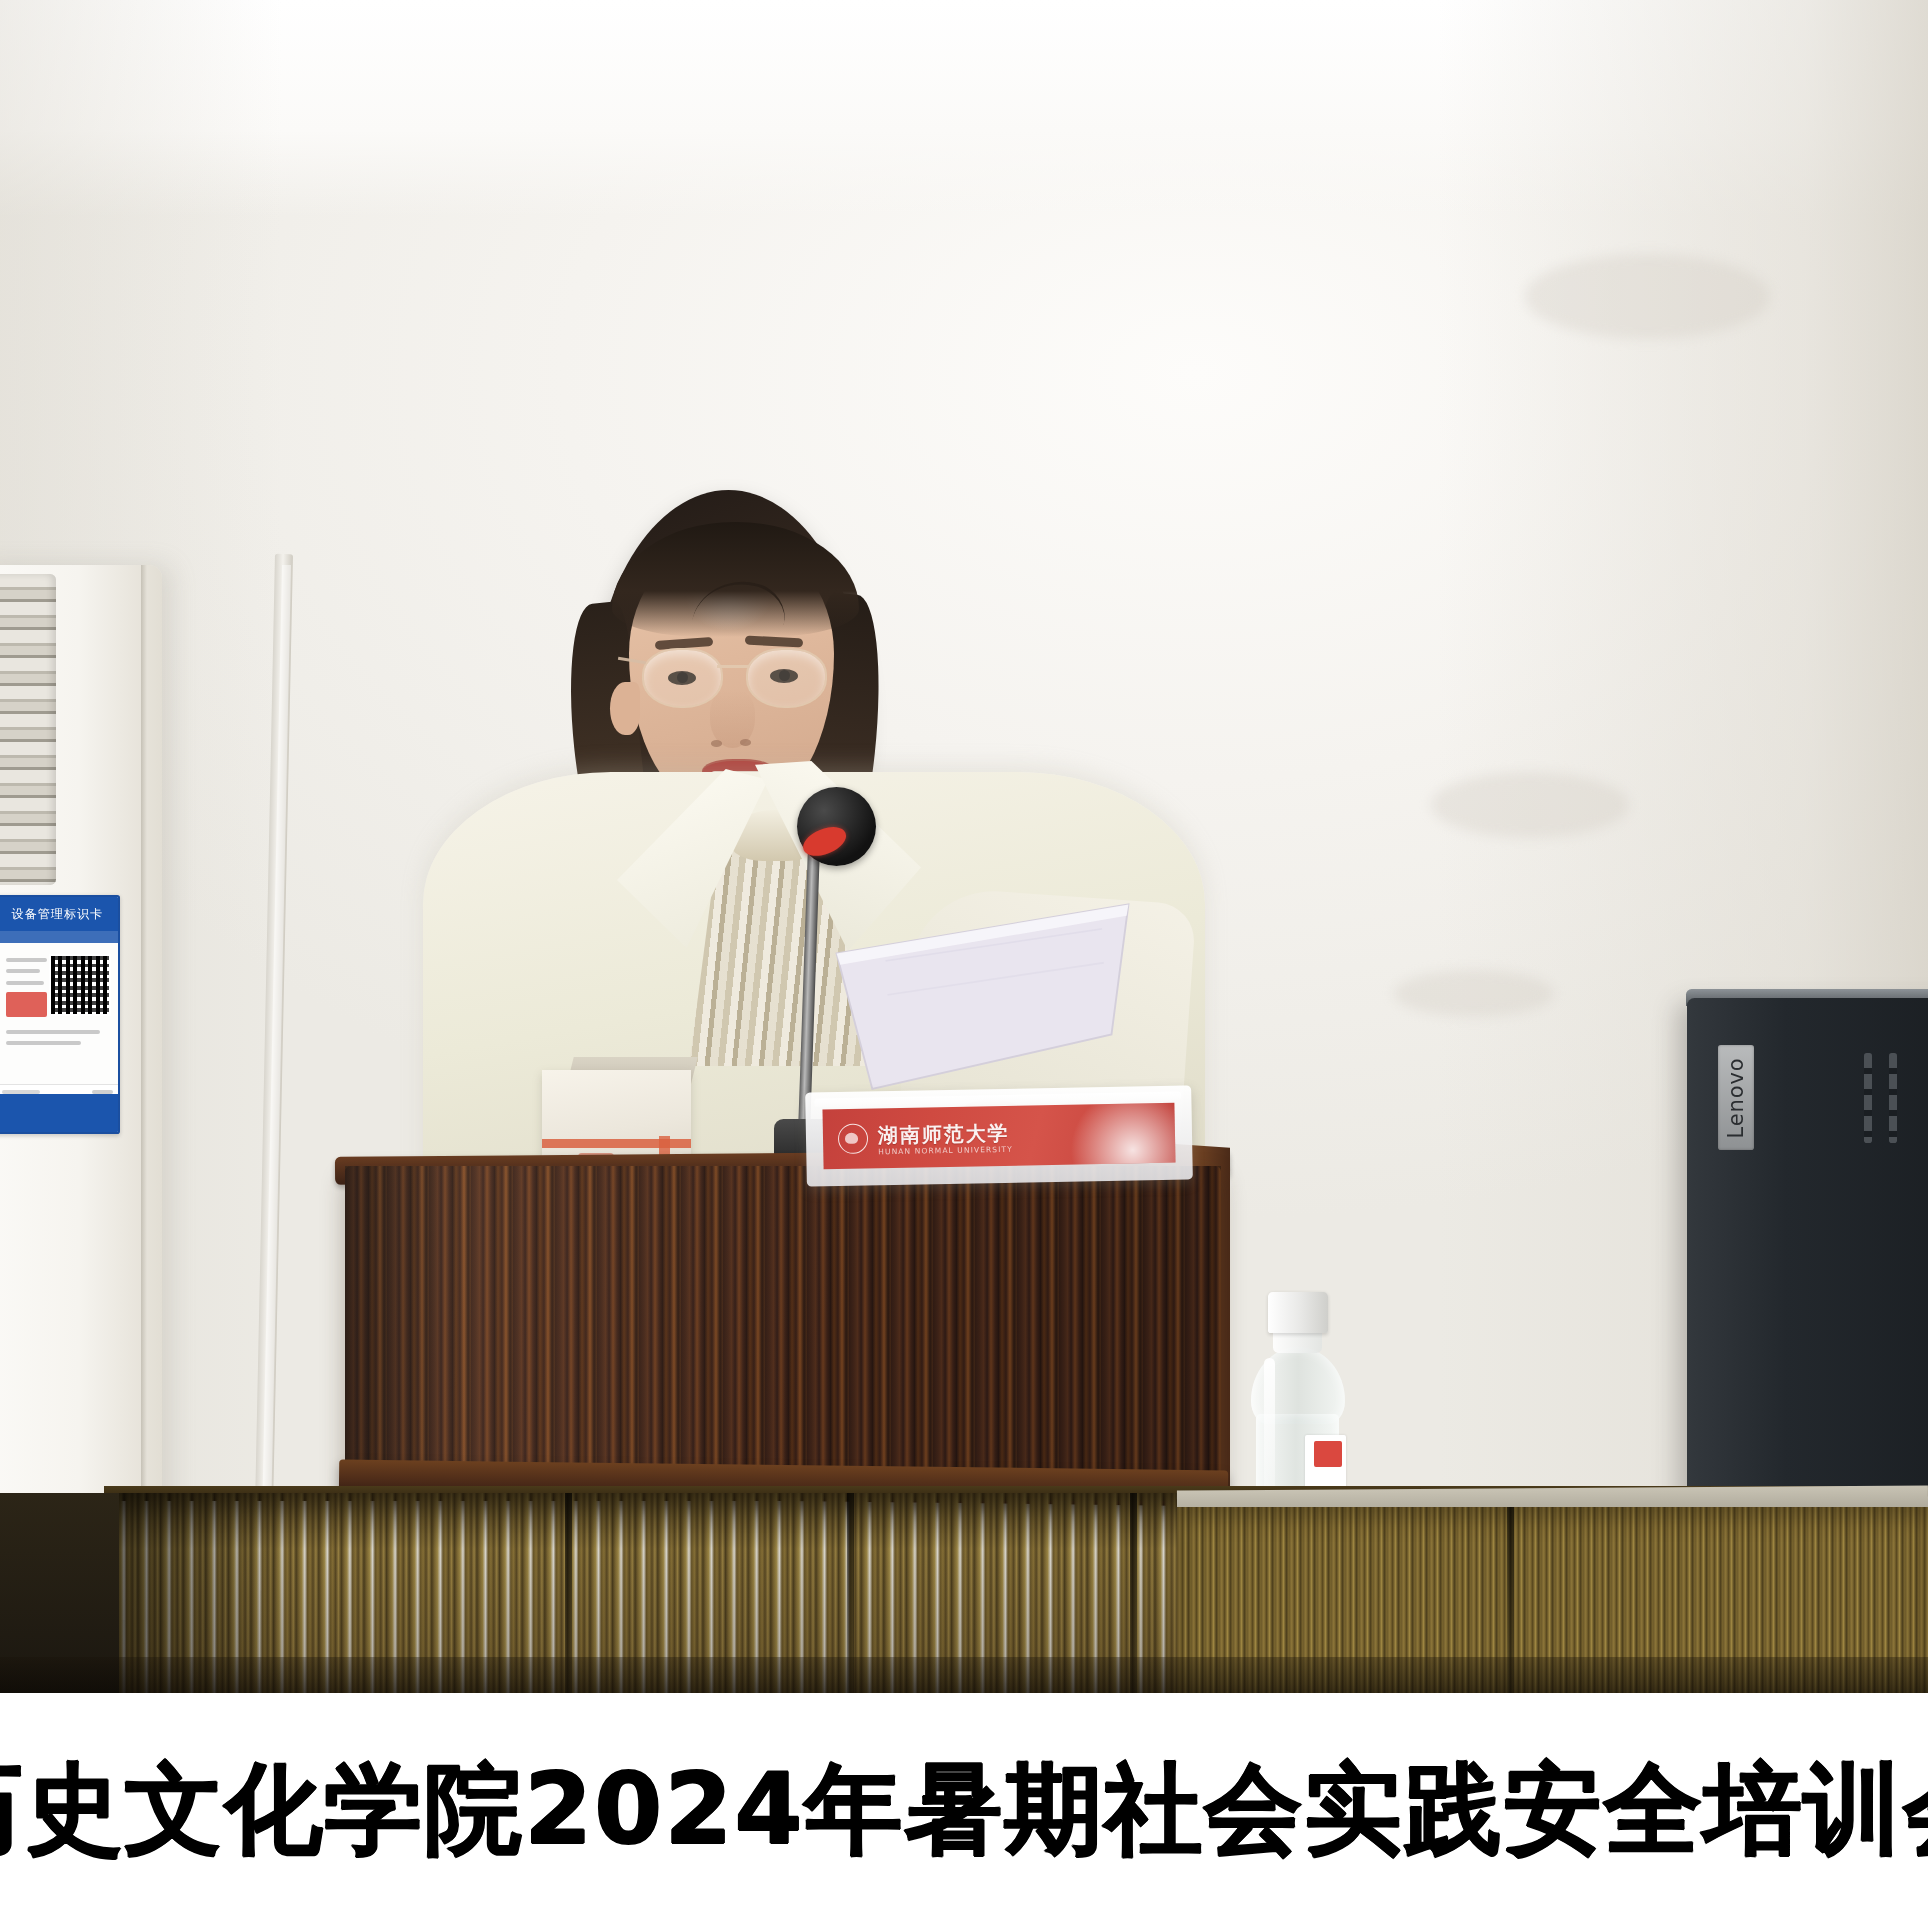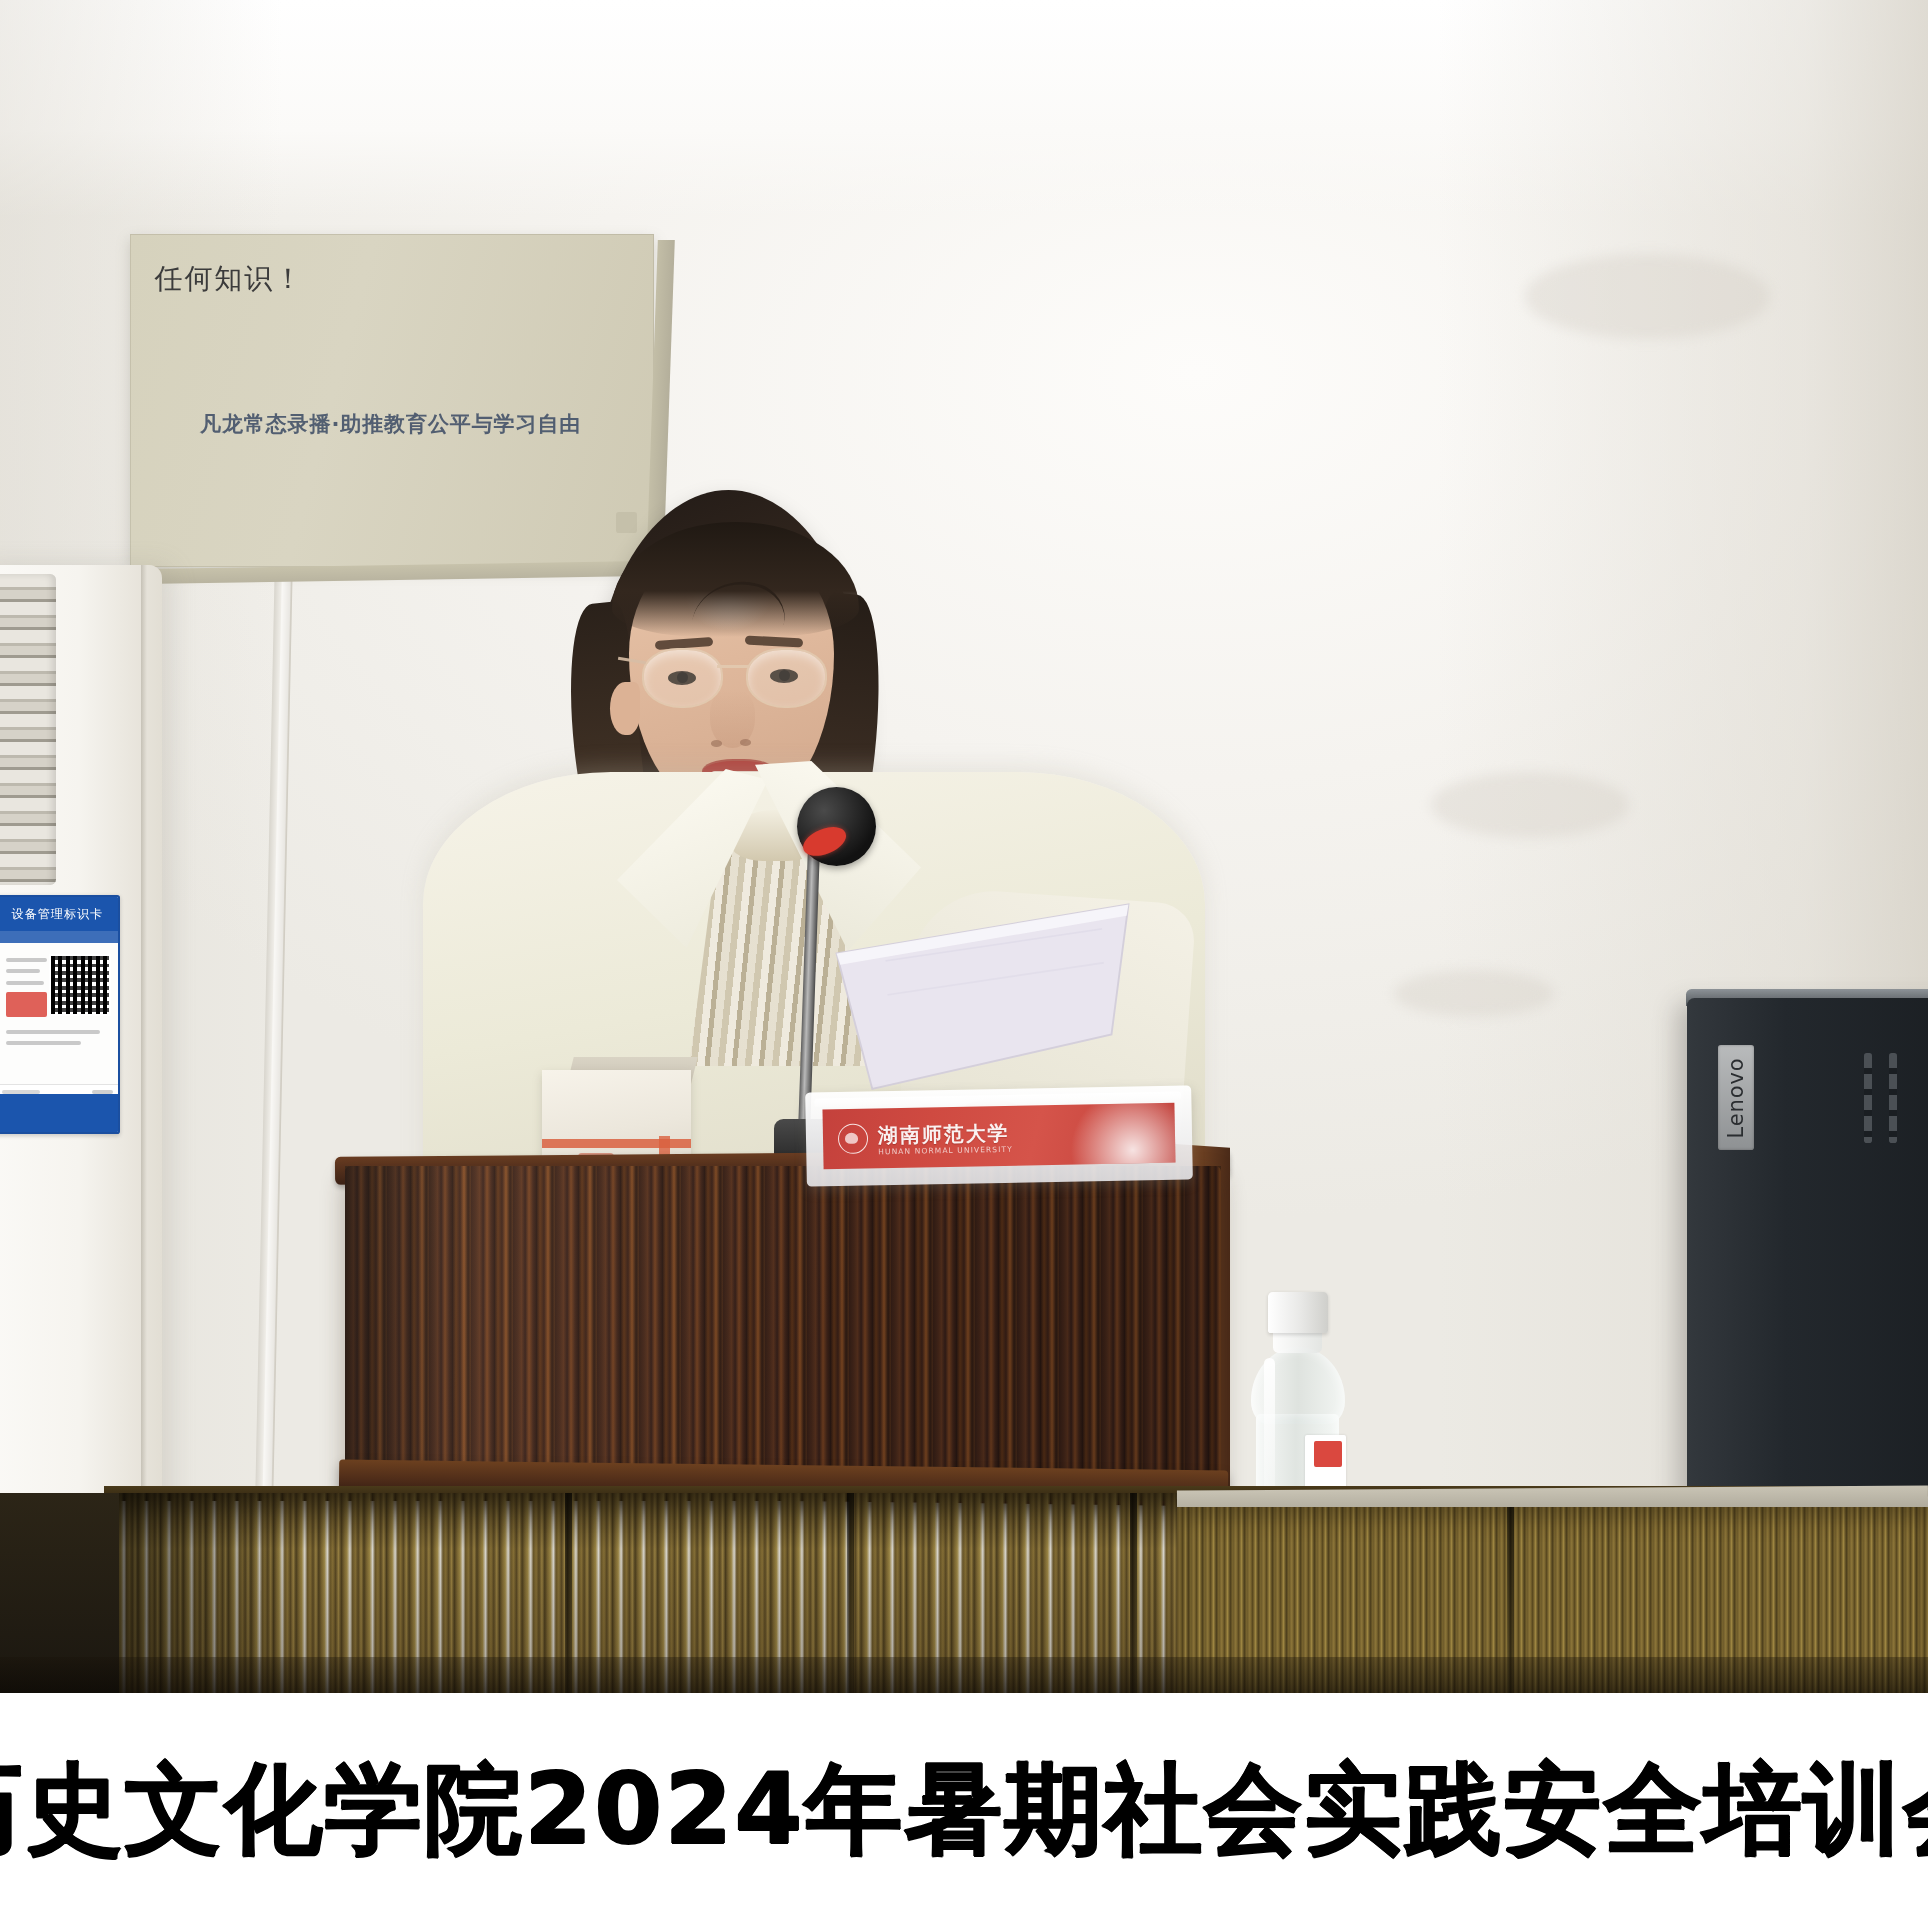--- a/index.html
+++ b/index.html
@@ -590,27 +590,20 @@
     <div class="top-light"></div>
     <div class="wall-shadow-r"></div>
     <div class="wall-shadow-l"></div>
     <div class="wall-blemish" style="left:1431px;top:772px;width:198px;height:66px;"></div>
     <div class="wall-blemish" style="left:1394px;top:970px;width:160px;height:47px;"></div>
     <div class="wall-blemish" style="left:1525px;top:254px;width:245px;height:85px;"></div>
 
     <div class="conduit"></div>
     <div class="conduit2"></div>
 
-    <div class="panelbox">
-      <div class="pb-edge-bottom"></div>
-      <div class="pb-edge-right"></div>
-      <div class="pb-line1">任何知识！</div>
-      <div class="pb-line2">凡龙常态录播·助推教育公平与学习自由</div>
-      <div class="pb-notch"></div>
-    </div>
 
     <div class="ac"></div>
     <div class="ac-vent"></div>
     <div class="ac-seam"></div>
     <div class="ac-label">
       <div class="hdr">设备管理标识卡</div>
       <div class="hdr2"></div>
       <div class="body">
         <div class="ac-qr"></div>
         <div class="ac-redstamp"></div>

